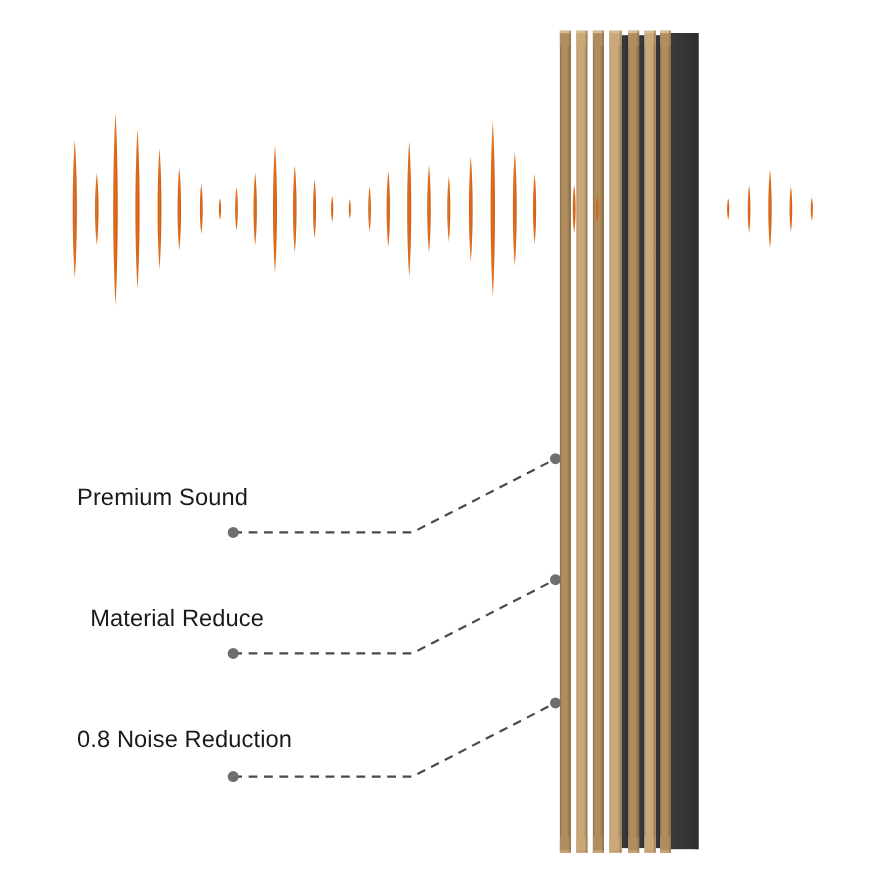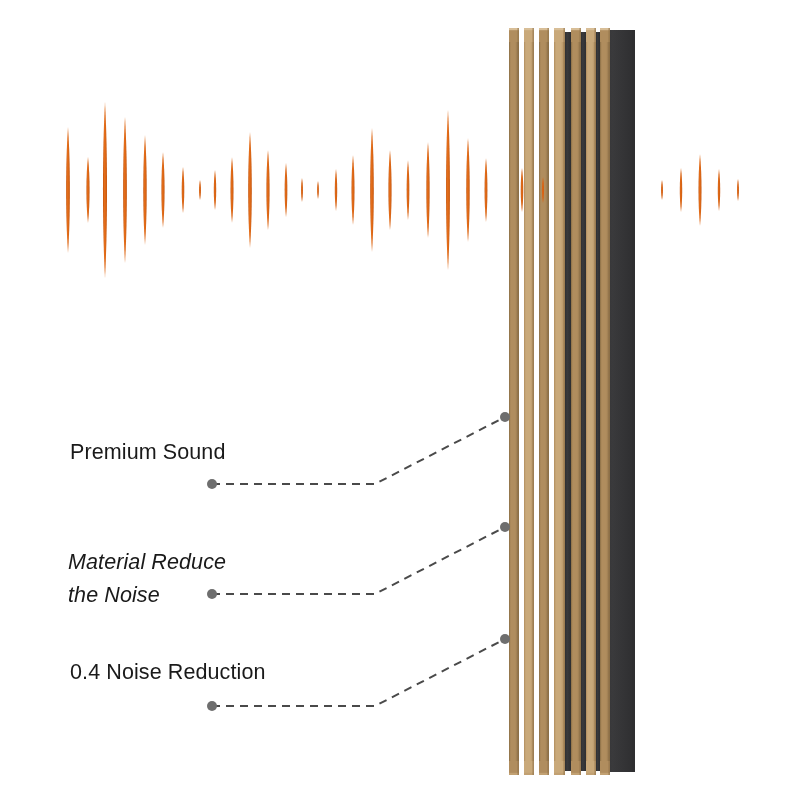--- a/index.html
+++ b/index.html
@@ -176,15 +176,15 @@
         <circle cx="212" cy="594" r="5" fill="#6E6E6E"></circle>
         <circle cx="505" cy="527" r="5" fill="#6E6E6E"></circle>
       </g>
       <g>
         <path d="M 212 706 L 375 706 L 505 639" fill="none" stroke="#4a4a4a" stroke-width="2" stroke-dasharray="8 6" stroke-linecap="butt"></path>
         <circle cx="212" cy="706" r="5" fill="#6E6E6E"></circle>
         <circle cx="505" cy="639" r="5" fill="#6E6E6E"></circle>
       </g>
     </svg>
     <div class="callout-text" style="left: 70px; top: 436px;"><div>Premium Sound</div></div>
-    <div class="callout-text" style="left: 68px; top: 546px; font-style: italic;"><div>Material Reduce</div><div>the Noise</div></div>
-    <div class="callout-text" style="left: 70px; top: 656px;"><div>0.4 Noise Reduction</div></div>
+    <div class="callout-text" style="left: 82px; top: 546px;"><div>Material Reduce</div></div>
+    <div class="callout-text" style="left: 70px; top: 656px;"><div>0.8 Noise Reduction</div></div>
   </div>
 
 </body></html>

